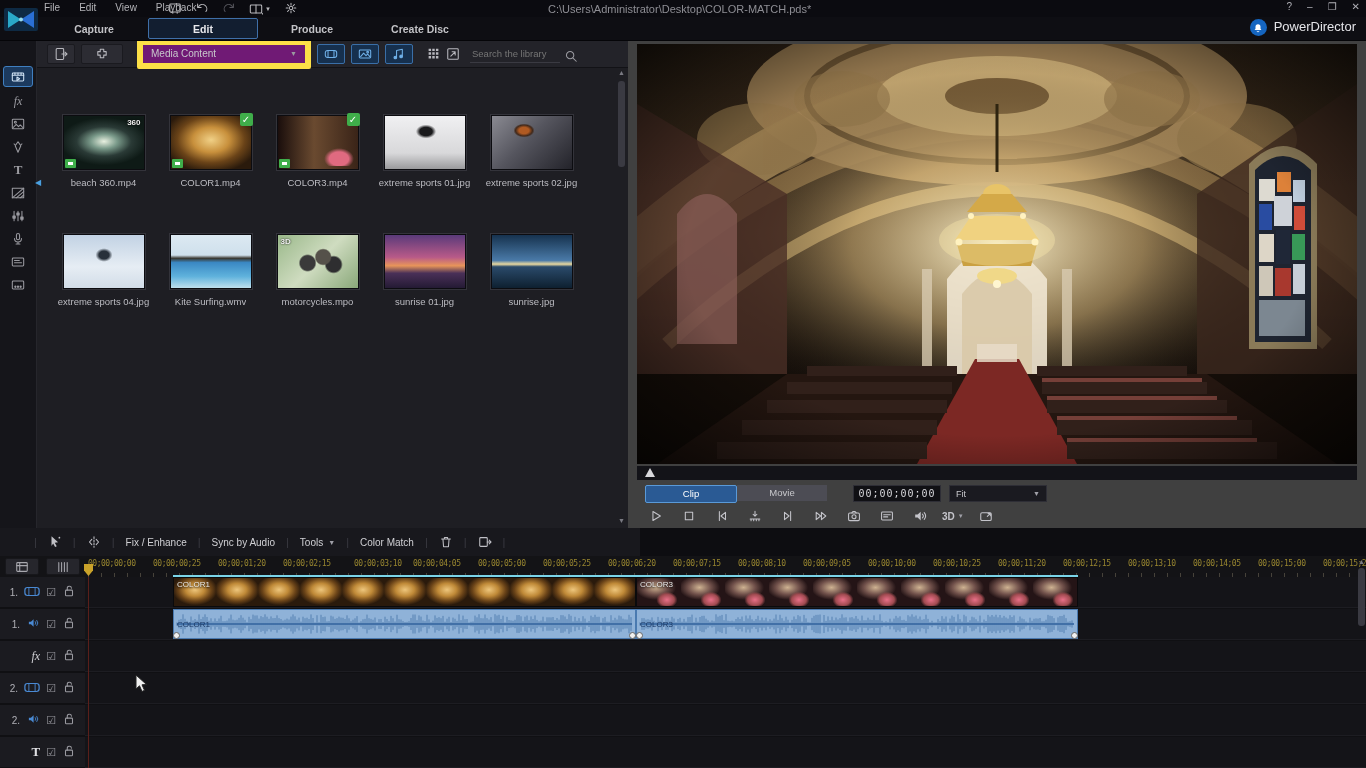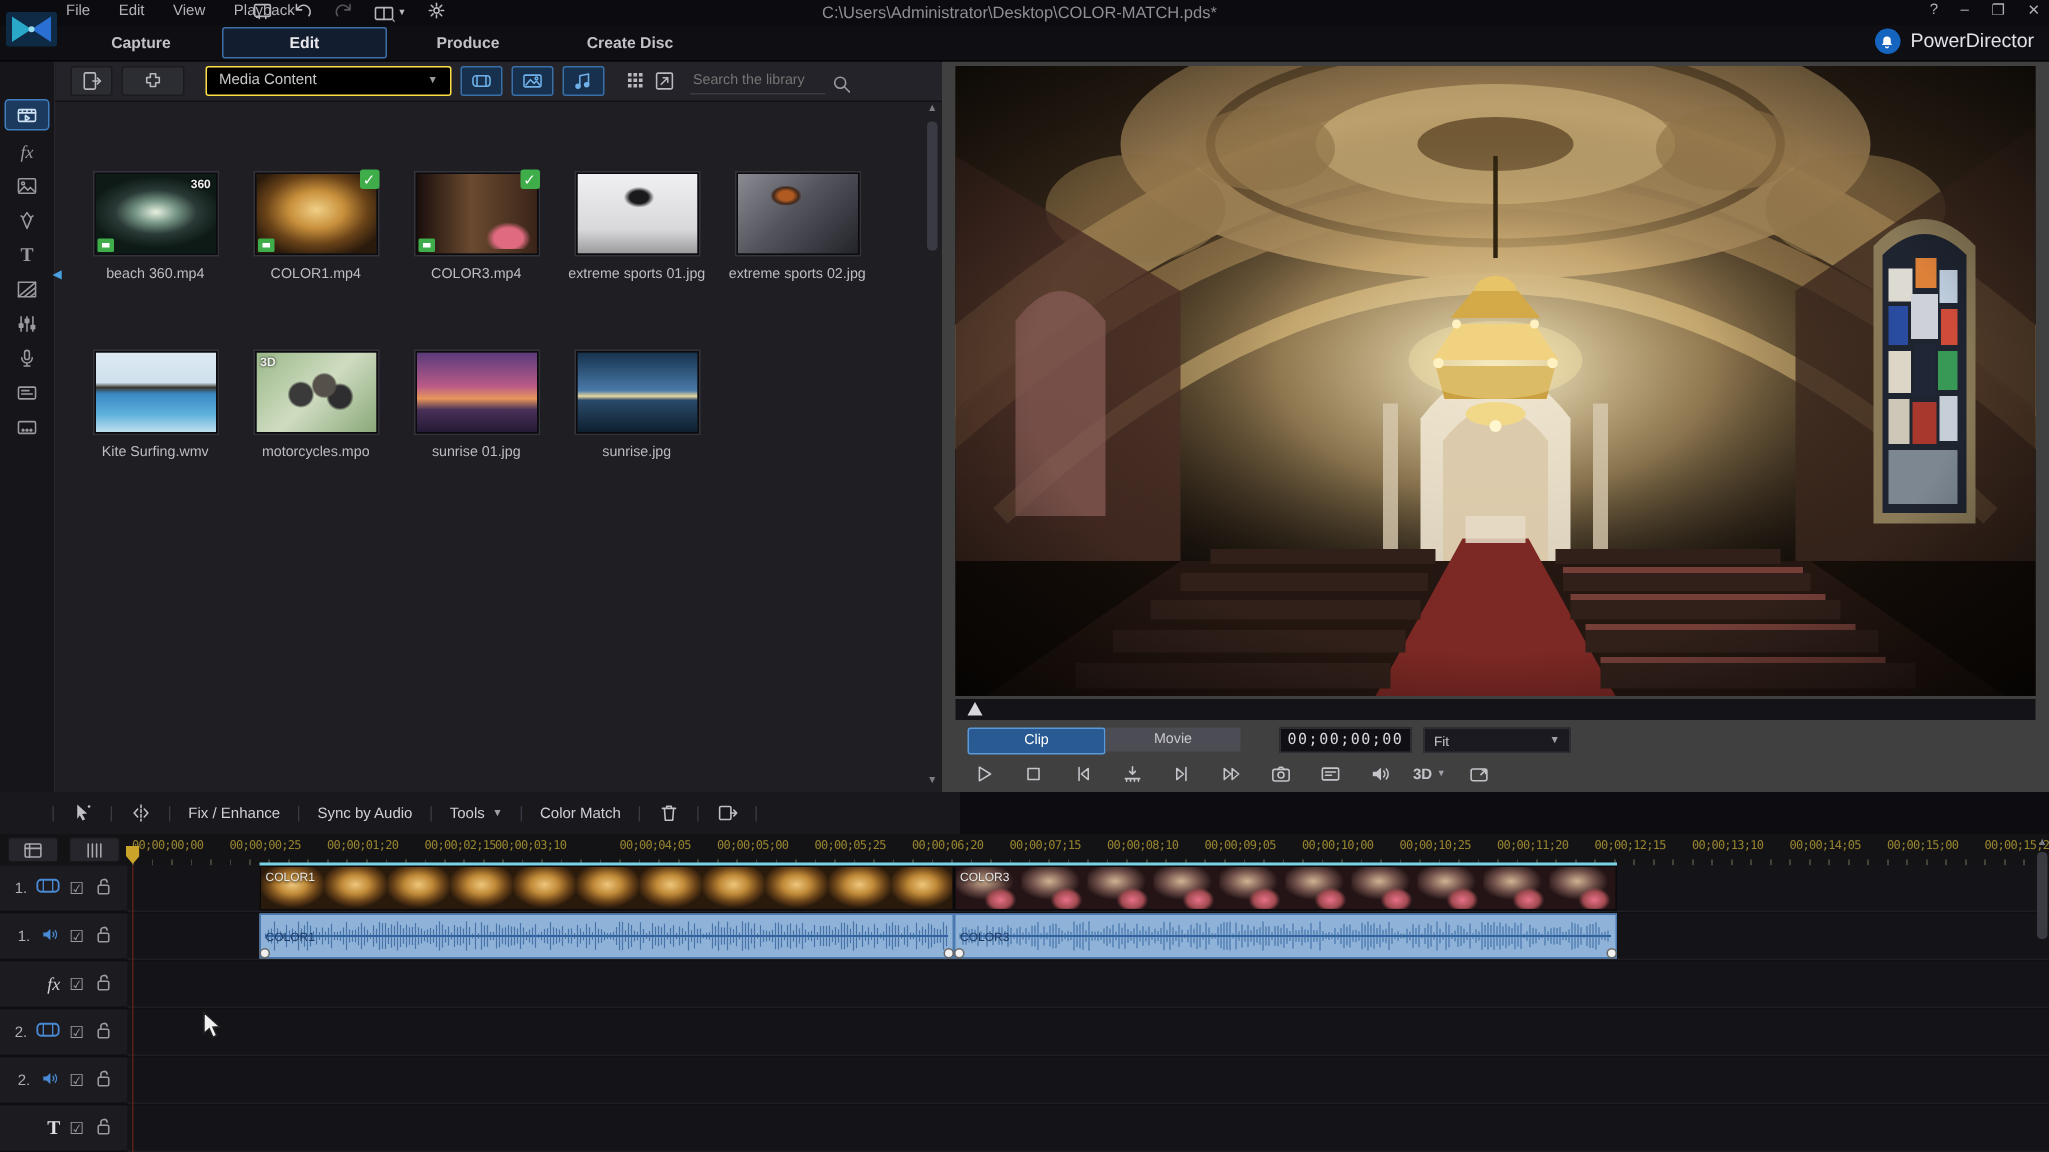--- a/index.html
+++ b/index.html
@@ -30,21 +30,21 @@
   .rail{position:absolute;left:0;top:0;width:36px;height:100%;background:#15151a;border-right:1px solid #26262c;}
   .rail-item{width:28px;height:19px;margin:4px auto 4px;display:flex;align-items:center;justify-content:center;color:#9a9aa0;border-radius:3px;}
   .rail-item:first-child{margin-top:26px;}
   .rail-item.active{background:#1c3a5e;border:1px solid #3f7fc0;color:#cfe2f4;}
   .rail-item .fxtxt{font-family:"Liberation Serif",serif;font-style:italic;font-size:12px;}
   .rail-item .ttxt{font-size:13px;font-weight:bold;font-family:"Liberation Serif",serif;}
   .collapse-arrow{position:absolute;left:35px;top:138px;color:#4aa0e0;font-size:8px;z-index:5;}
   .lib-toolbar{position:absolute;left:37px;top:0;right:0;height:27px;background:#232329;border-bottom:1px solid #121216;display:flex;align-items:center;gap:6px;padding-left:10px;}
   .tbtn{height:18px;min-width:26px;background:#2c2c33;border:1px solid #1a1a1f;border-radius:2px;display:flex;align-items:center;justify-content:center;color:#b8b8be;}
   .tbtn.wide{min-width:40px;}
-  .dropdown{width:146px;height:18px;background:#000000;border:1px solid #fde047;border-radius:2px;display:flex;align-items:center;justify-content:space-between;padding:0 8px;color:#c8c8cc;}
+  .dropdown{width:146px;height:18px;background:#701a75;border:6px solid #fde047;border-radius:2px;display:flex;align-items:center;justify-content:space-between;padding:0 8px;color:#c8c8cc;}
   .filterbtn{height:18px;width:26px;background:#16304e;border:1px solid #3a6fa8;border-radius:2px;display:flex;align-items:center;justify-content:center;color:#6fb0e8;}
   .searchbox{display:flex;align-items:flex-end;gap:4px;margin-left:4px;}
   .searchbox input{width:86px;height:15px;background:transparent;border:none;border-bottom:1px solid #3a3a42;color:#9a9aa0;font-size:9.5px;outline:none;font-family:"Liberation Sans",sans-serif;}
   .lib-grid{position:absolute;left:37px;top:27px;right:14px;bottom:0;display:flex;flex-wrap:wrap;align-content:flex-start;padding:12px 0 0 14px;}
   .lib-item{width:105px;margin:0 2px 10px 0;display:flex;flex-direction:column;align-items:center;}
   .thumb{position:relative;width:80px;height:53px;border:1px solid #0c0c10;box-shadow:0 0 0 1px #33333a;margin-top:36px;}
   .thumb .check{position:absolute;right:-2px;top:-3px;width:13px;height:13px;background:#3fae4a;border-radius:2px;color:#fff;font-size:10px;display:flex;align-items:center;justify-content:center;}
   .thumb .mbadge{position:absolute;left:1px;bottom:1px;width:11px;height:9px;background:#3fae4a;border-radius:1px;display:flex;align-items:center;justify-content:center;}
   .thumb .mbadge i{display:block;width:5px;height:3px;background:#fff;}
   .thumb .tag{position:absolute;color:#f0f0f0;font-size:8px;font-weight:bold;text-shadow:0 0 2px #000;}
@@ -393,20 +393,28 @@
      </div>
      <div class="lbl">extreme sports 01.jpg</div>
    </div>
         <div class="lib-item">
      <div class="thumb t6">
        
        
        
      </div>
      <div class="lbl">extreme sports 02.jpg</div>
+   </div>
+        <div class="lib-item">
+     <div class="thumb t8">
+       
+       
+       
+     </div>
+     <div class="lbl">extreme sports 04.jpg</div>
    </div>
         <div class="lib-item">
      <div class="thumb t9">
        
        
        
      </div>
      <div class="lbl">Kite Surfing.wmv</div>
    </div>
         <div class="lib-item">
@@ -681,21 +689,21 @@
             <path d="M3.2 3v10M6.4 3v10M9.6 3v10M12.8 3v10"></path>
           </svg>
         </div>
       </div>
     <div class="ruler" id="ruler">
         <div class="ticks"></div>
         <span class="rlabel" style="left:3px">00;00;00;00</span>
         <span class="rlabel" style="left:68px">00;00;00;25</span>
         <span class="rlabel" style="left:133px">00;00;01;20</span>
         <span class="rlabel" style="left:198px">00;00;02;15</span>
-        <span class="rlabel" style="left:245px">00;00;03;10</span>
+        <span class="rlabel" style="left:269px">00;00;03;10</span>
         <span class="rlabel" style="left:328px">00;00;04;05</span>
         <span class="rlabel" style="left:393px">00;00;05;00</span>
         <span class="rlabel" style="left:458px">00;00;05;25</span>
         <span class="rlabel" style="left:523px">00;00;06;20</span>
         <span class="rlabel" style="left:588px">00;00;07;15</span>
         <span class="rlabel" style="left:653px">00;00;08;10</span>
         <span class="rlabel" style="left:718px">00;00;09;05</span>
         <span class="rlabel" style="left:783px">00;00;10;00</span>
         <span class="rlabel" style="left:848px">00;00;10;25</span>
         <span class="rlabel" style="left:913px">00;00;11;20</span>

